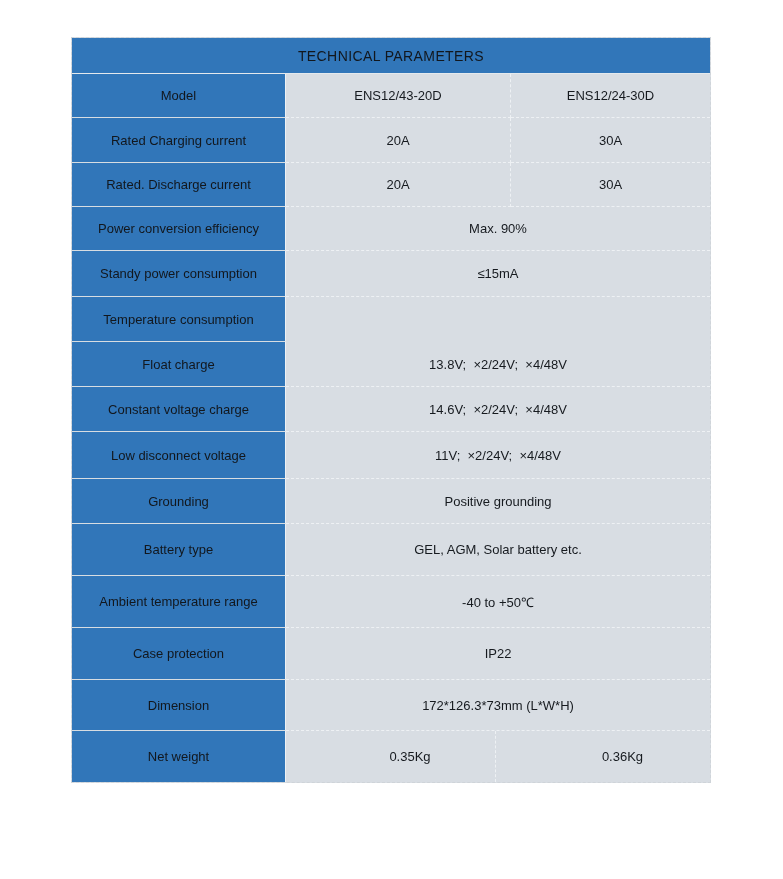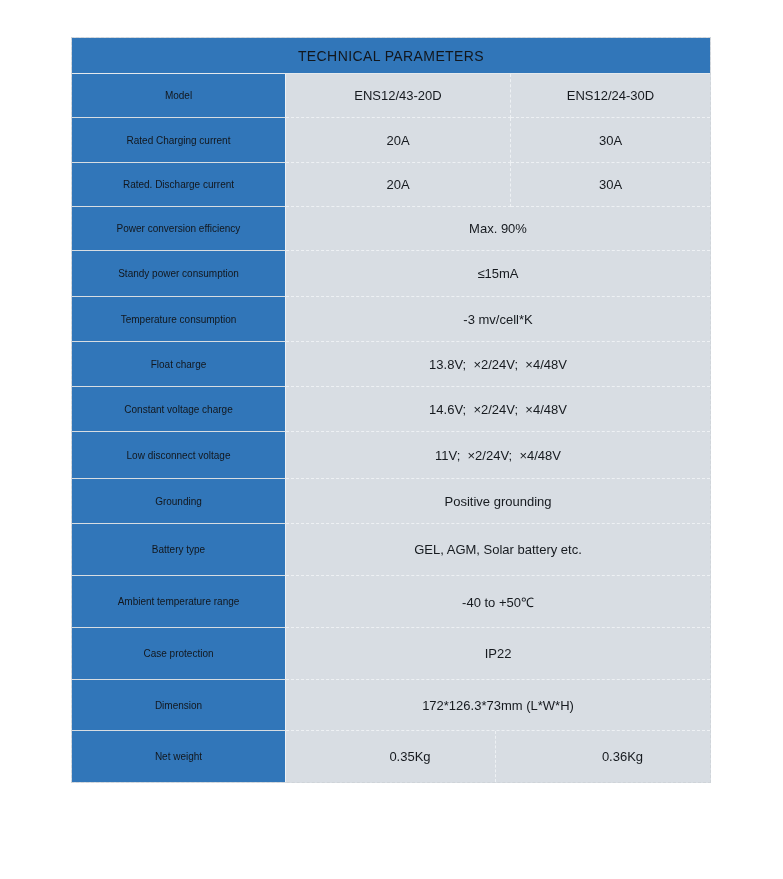--- a/index.html
+++ b/index.html
@@ -21,21 +21,21 @@
   .title-row{
     height:36px;background:var(--blue);
     display:flex;align-items:center;justify-content:center;
     font-size:14px;letter-spacing:.4px;color:#12171d;
     border-bottom:1px solid #e4e9ed;
   }
   .row{display:flex;width:100%;}
   .label{
     width:214px;flex:0 0 214px;background:var(--blue);
     display:flex;align-items:center;justify-content:center;text-align:center;
-    font-size:10px;color:#12171d;
+    font-size:13px;color:#12171d;
     border-bottom:1px solid var(--line-blue);
     border-right:1px solid var(--line-light);
     padding:0 6px;
   }
   .vals{flex:1;display:flex;background:var(--cell);}
   .val{
     display:flex;align-items:center;justify-content:center;text-align:center;
     font-size:13px;white-space:pre-wrap;
     border-bottom:1px dashed var(--line-light);
     flex:1;padding:0 4px;
@@ -86,23 +86,20 @@
 
   <div class="row" style="height:46px">
     <div class="label">Standy power consumption</div>
     <div class="vals">
       <div class="val">≤15mA</div>
     </div>
   </div>
 
   <div class="row" style="height:45px">
     <div class="label">Temperature consumption</div>
-    <div class="vals">
-      <div class="val">-3 mv/cell*K</div>
-    </div>
   </div>
 
   <div class="row" style="height:45px">
     <div class="label">Float charge</div>
     <div class="vals">
       <div class="val">13.8V;  ×2/24V;  ×4/48V</div>
     </div>
   </div>
 
   <div class="row" style="height:45px">

